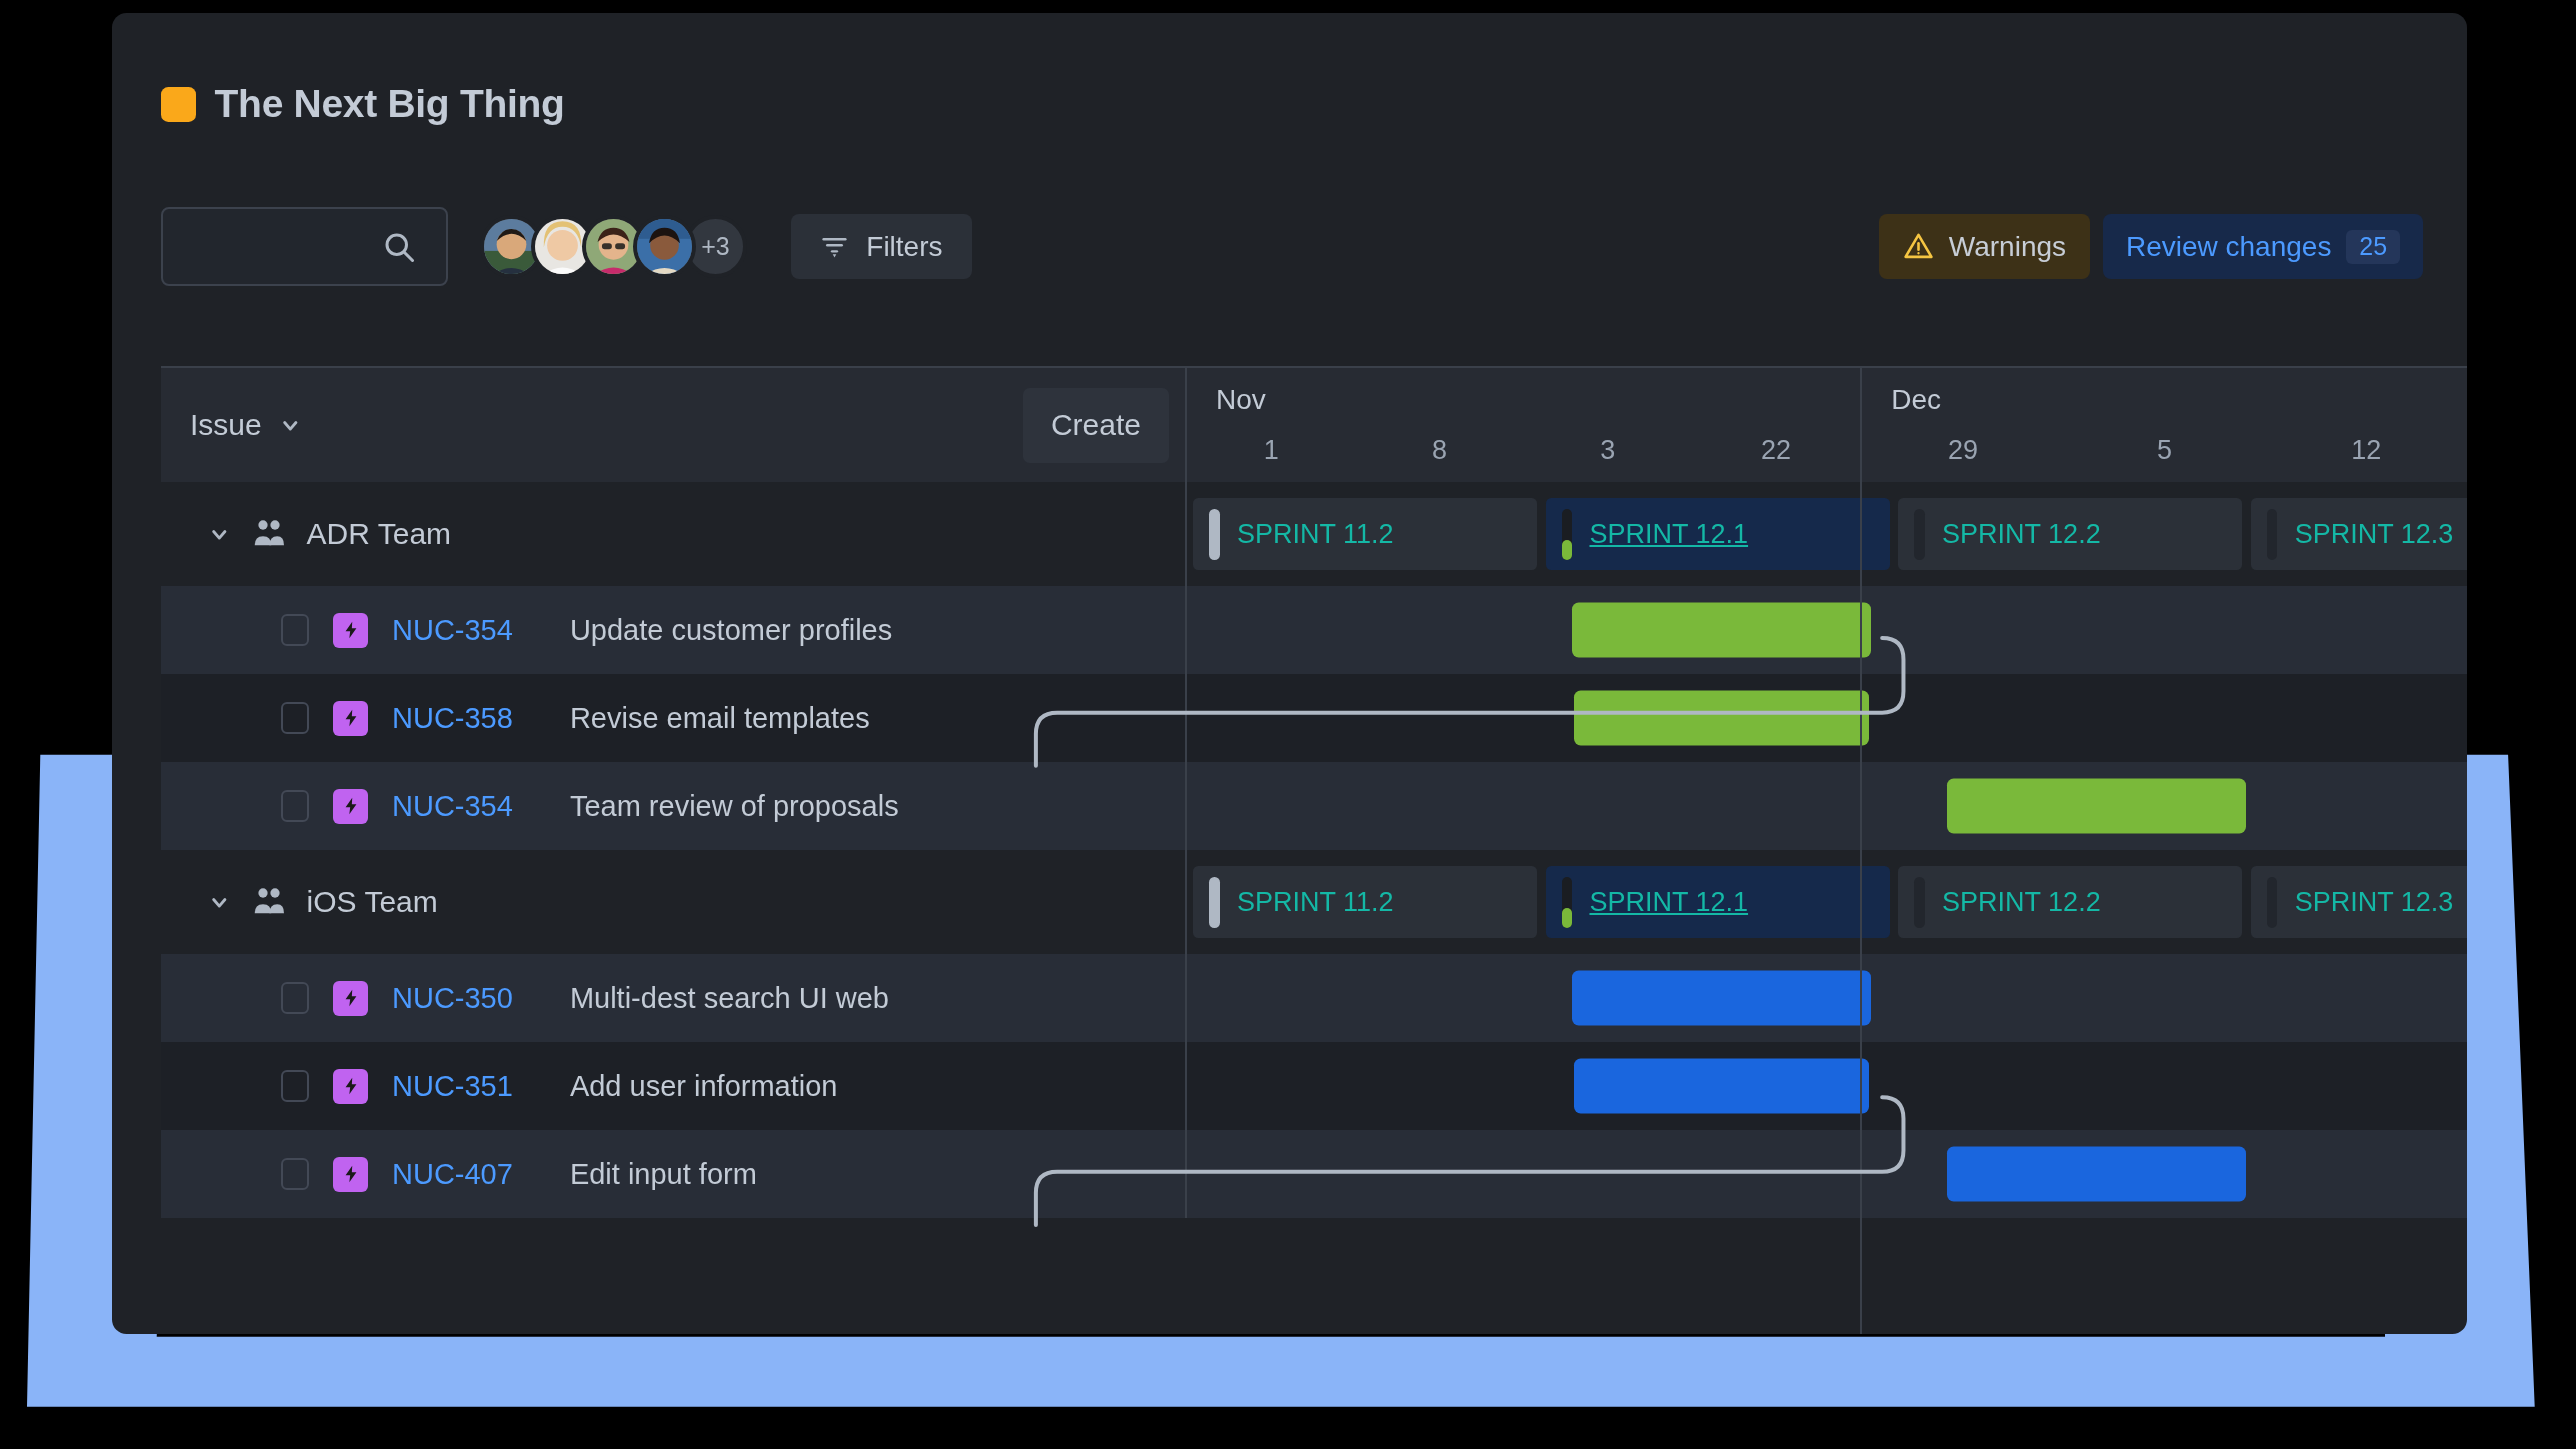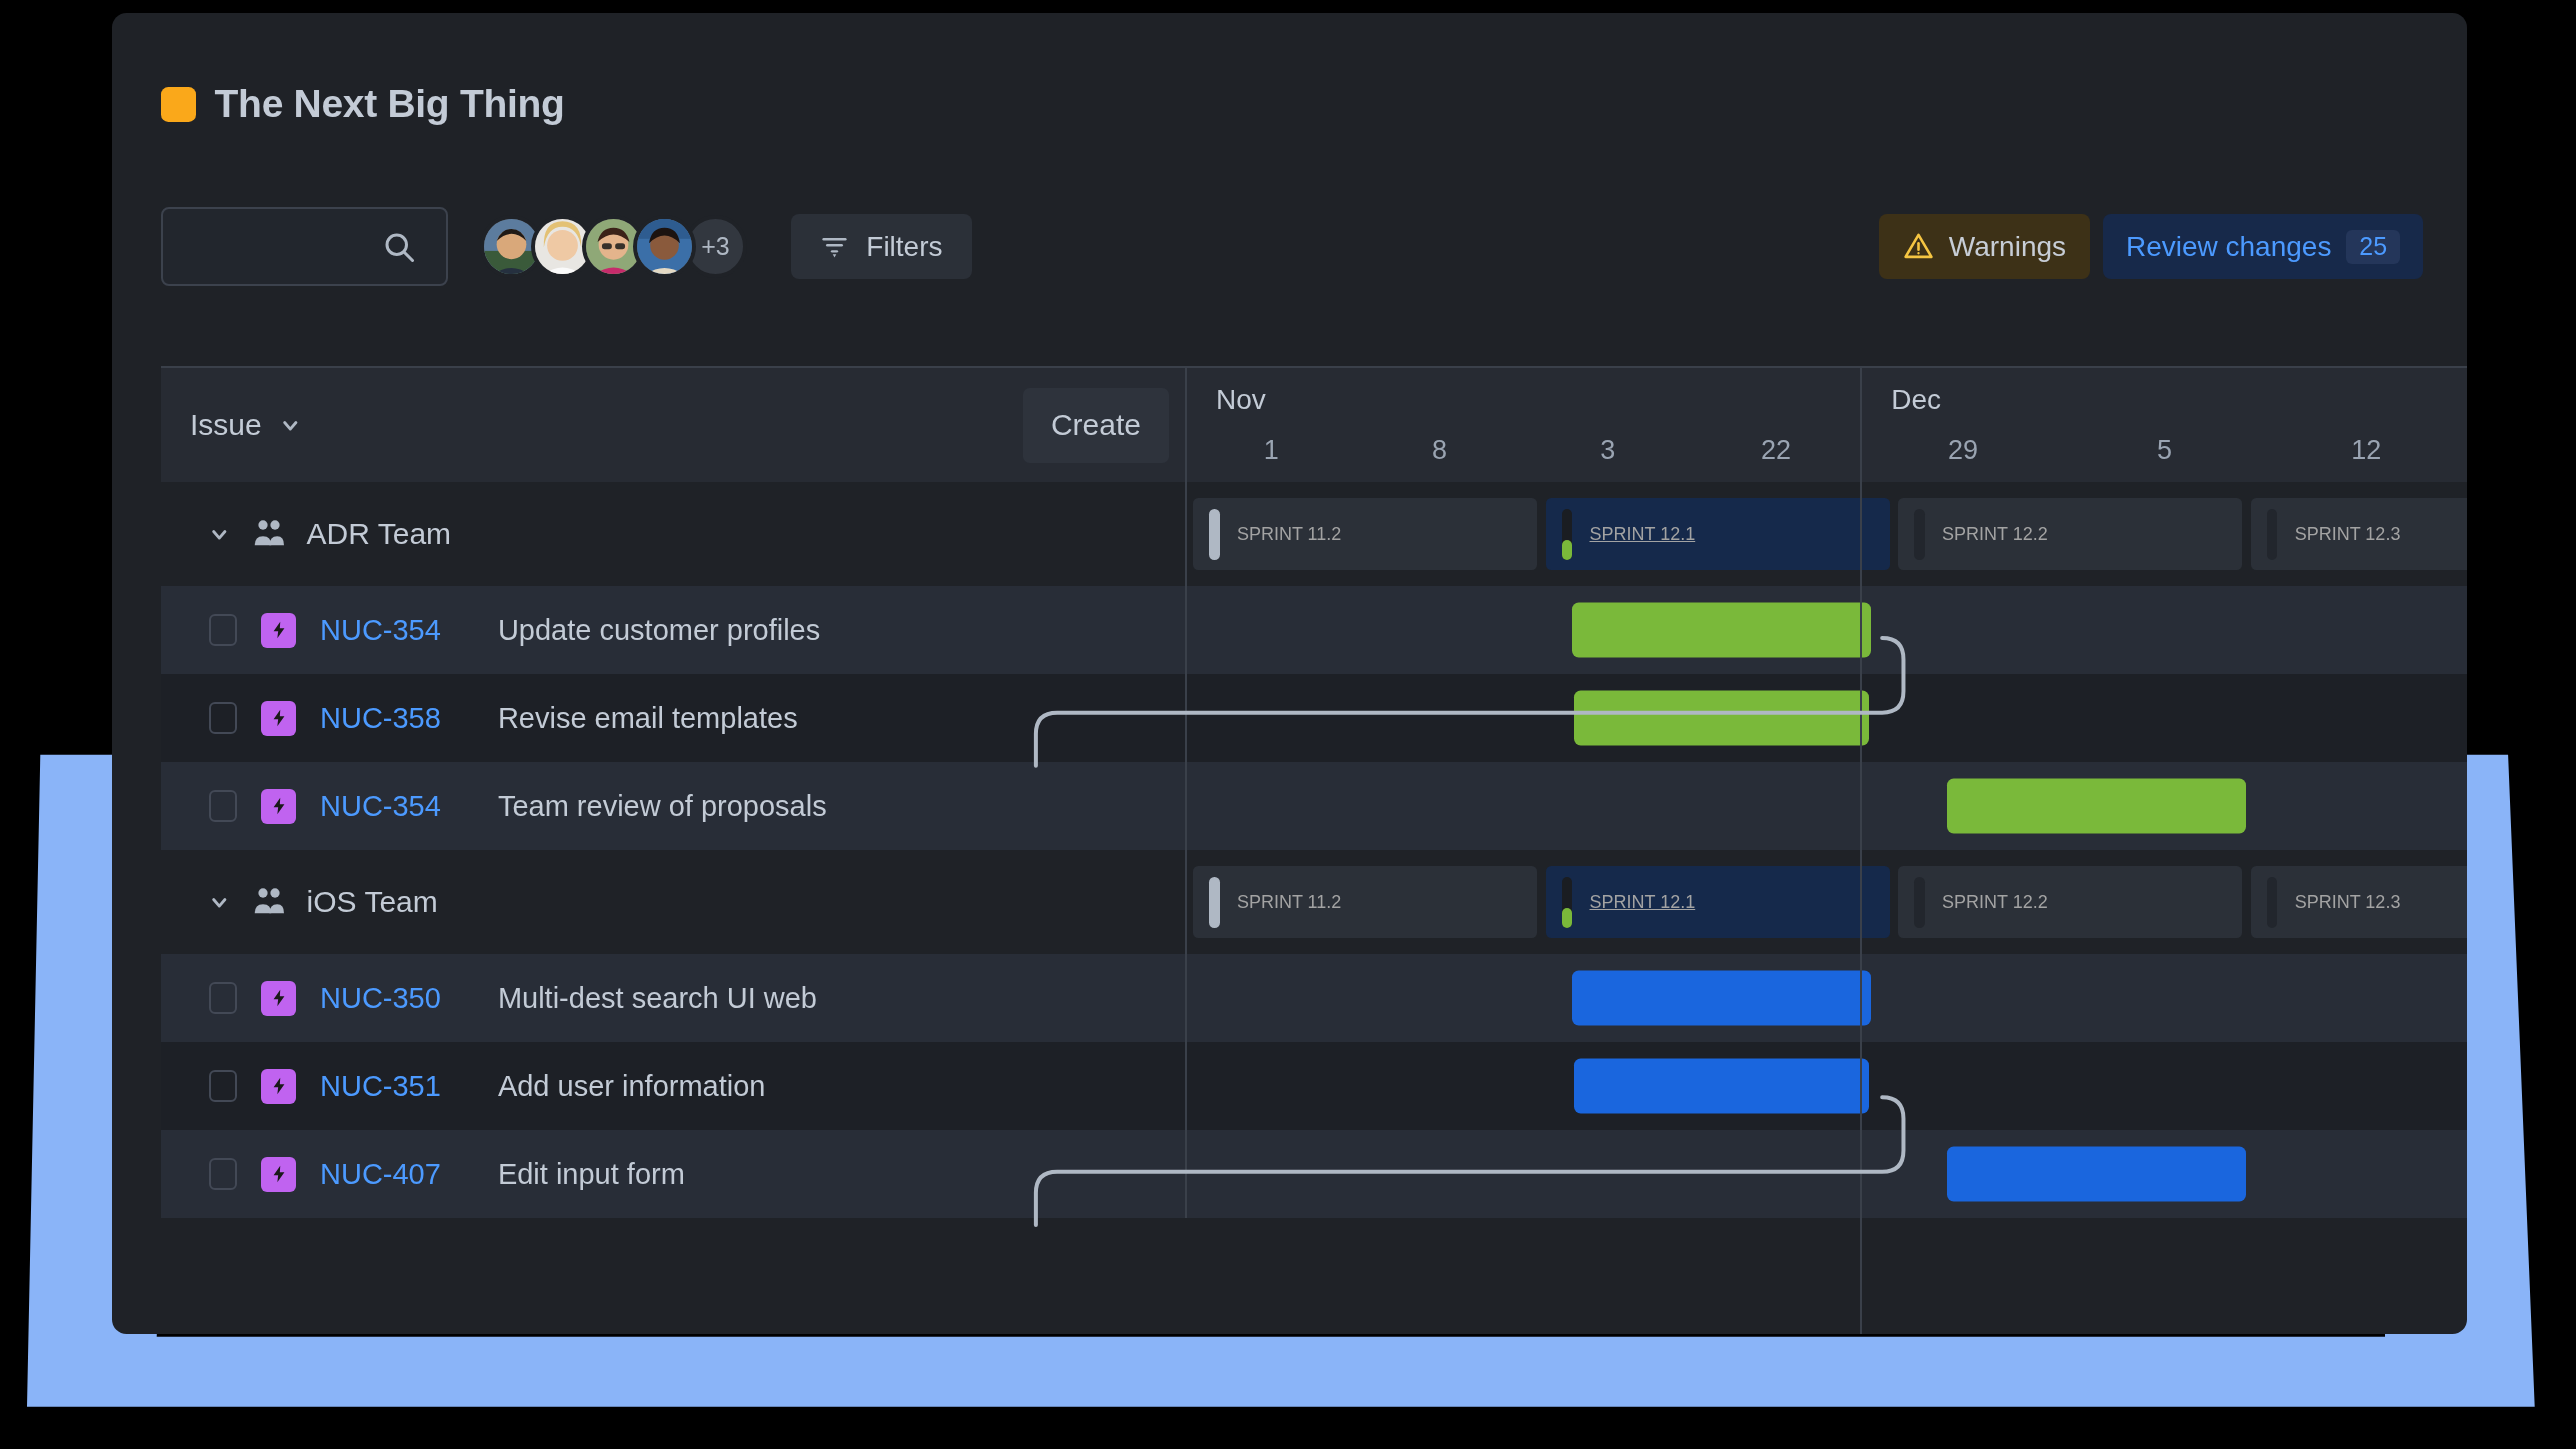--- a/index.html
+++ b/index.html
@@ -163,42 +163,42 @@
   .team-name { color: #C3CBD6; font-size: 30px; }
   .sprint-track {
     position: absolute; inset: 0;
     display: flex; align-items: center; gap: 8.6px; padding-left: 6px;
   }
   .sprint-chip {
     height: 72px; flex: none;
     background: #2B3038; border-radius: 5.3px;
     display: flex; align-items: center; gap: 17.3px;
     padding-left: 16px;
-    color: #a3a3a3; font-size: 18px;
+    color: #14b8a6; font-size: 27px;
     overflow: hidden; cursor: pointer;
   }
   .sprint-chip.active { background: #15294B; text-decoration: underline; }
   .sprint-pill {
     width: 10.6px; height: 51px; border-radius: 5.3px; flex: none;
     background: #AFB8C4;
   }
   .sprint-pill.dark { background: #1A1D22; position: relative; }
   .sprint-pill.dark::after {
     content: ""; position: absolute; left: 0; right: 0; bottom: 0;
     height: 20px; border-radius: 5.3px; background: #7AB93A;
   }
   .sprint-pill.muted { background: #22262D; }
 
   
   .issue-row { height: 88px; }
   .issue-row.odd  { background: #282D37; }
   .issue-row.even { background: #1D2026; }
   .issue-row .left-cell {
     display: flex; align-items: center;
-    padding-left: 48px;
+    padding-left: 120px;
     border-right: 2px solid #3A404A;
   }
   .row-check {
     width: 28px; height: 32px; flex: none;
     border: 2.7px solid #434956; border-radius: 6px;
     cursor: pointer;
   }
   .issue-type {
     width: 35px; height: 35px; flex: none; margin-left: 24px;
     background: #C063F0; border-radius: 6px;

